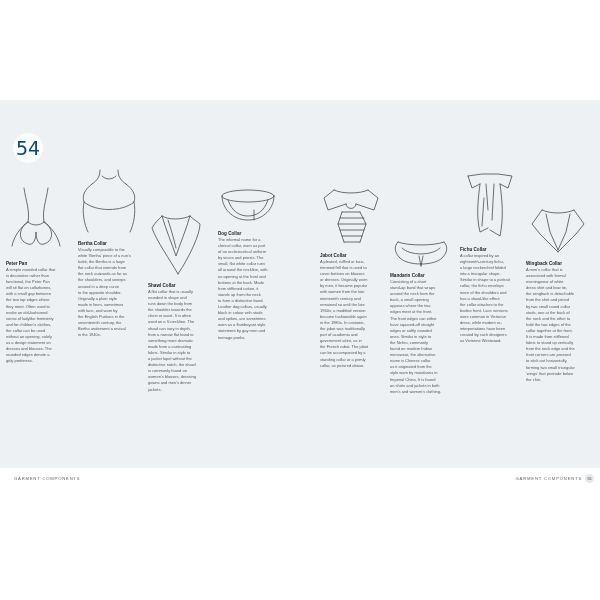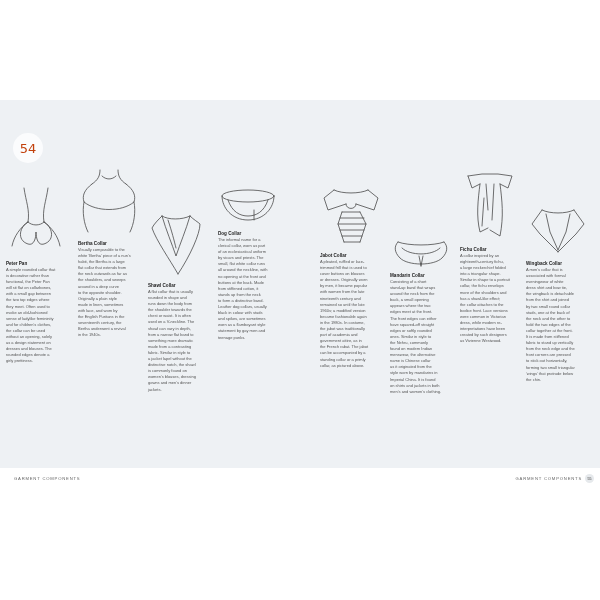--- a/index.html
+++ b/index.html
@@ -1,18 +1,18 @@
 <!DOCTYPE html>
 <html><head>
 <meta charset="utf-8">
 <style>
   html,body{margin:0;padding:0;background:#ffffff;}
   body{width:600px;height:600px;position:relative;overflow:hidden;font-family:"Liberation Sans",sans-serif;}
   .spread{position:absolute;left:0;top:100px;width:600px;height:368px;background:#eef1f4;}
-  .page-badge{position:absolute;left:13px;top:133px;width:30px;height:30px;border-radius:50%;background:#fbfcfd;display:flex;align-items:center;justify-content:center;font-family:"DejaVu Sans",sans-serif;font-size:13px;color:#c2410c;}
+  .page-badge{position:absolute;left:13px;top:133px;width:30px;height:30px;border-radius:50%;background:#fbfcfd;display:flex;align-items:center;justify-content:center;font-family:"DejaVu Sans",sans-serif;font-size:19px;color:#0c4a6e;}
   .entry{position:absolute;}
   .entry svg{display:block;}
   .entry .title{font-weight:bold;font-size:4.6px;color:#222;margin-top:3px;line-height:6px;}
   .entry .body{font-size:4px;line-height:6.1px;color:#555;white-space:pre-line;}
   .footer{position:absolute;left:0;top:468px;width:600px;height:24px;background:#ffffff;}
   .footer-left{position:absolute;left:14px;top:8px;font-size:4.2px;letter-spacing:0.8px;color:#666;}
   .footer-right{position:absolute;right:18px;top:8px;font-size:4.2px;letter-spacing:0.8px;color:#666;}
   .footer-num{position:absolute;right:6px;top:6px;width:9px;height:9px;border-radius:50%;background:#e6e9ec;font-size:3.6px;color:#333;display:flex;align-items:center;justify-content:center;}
   .stroke{fill:none;stroke:#4a4a4a;stroke-width:0.8;stroke-linejoin:round;stroke-linecap:round;}
 </style>

